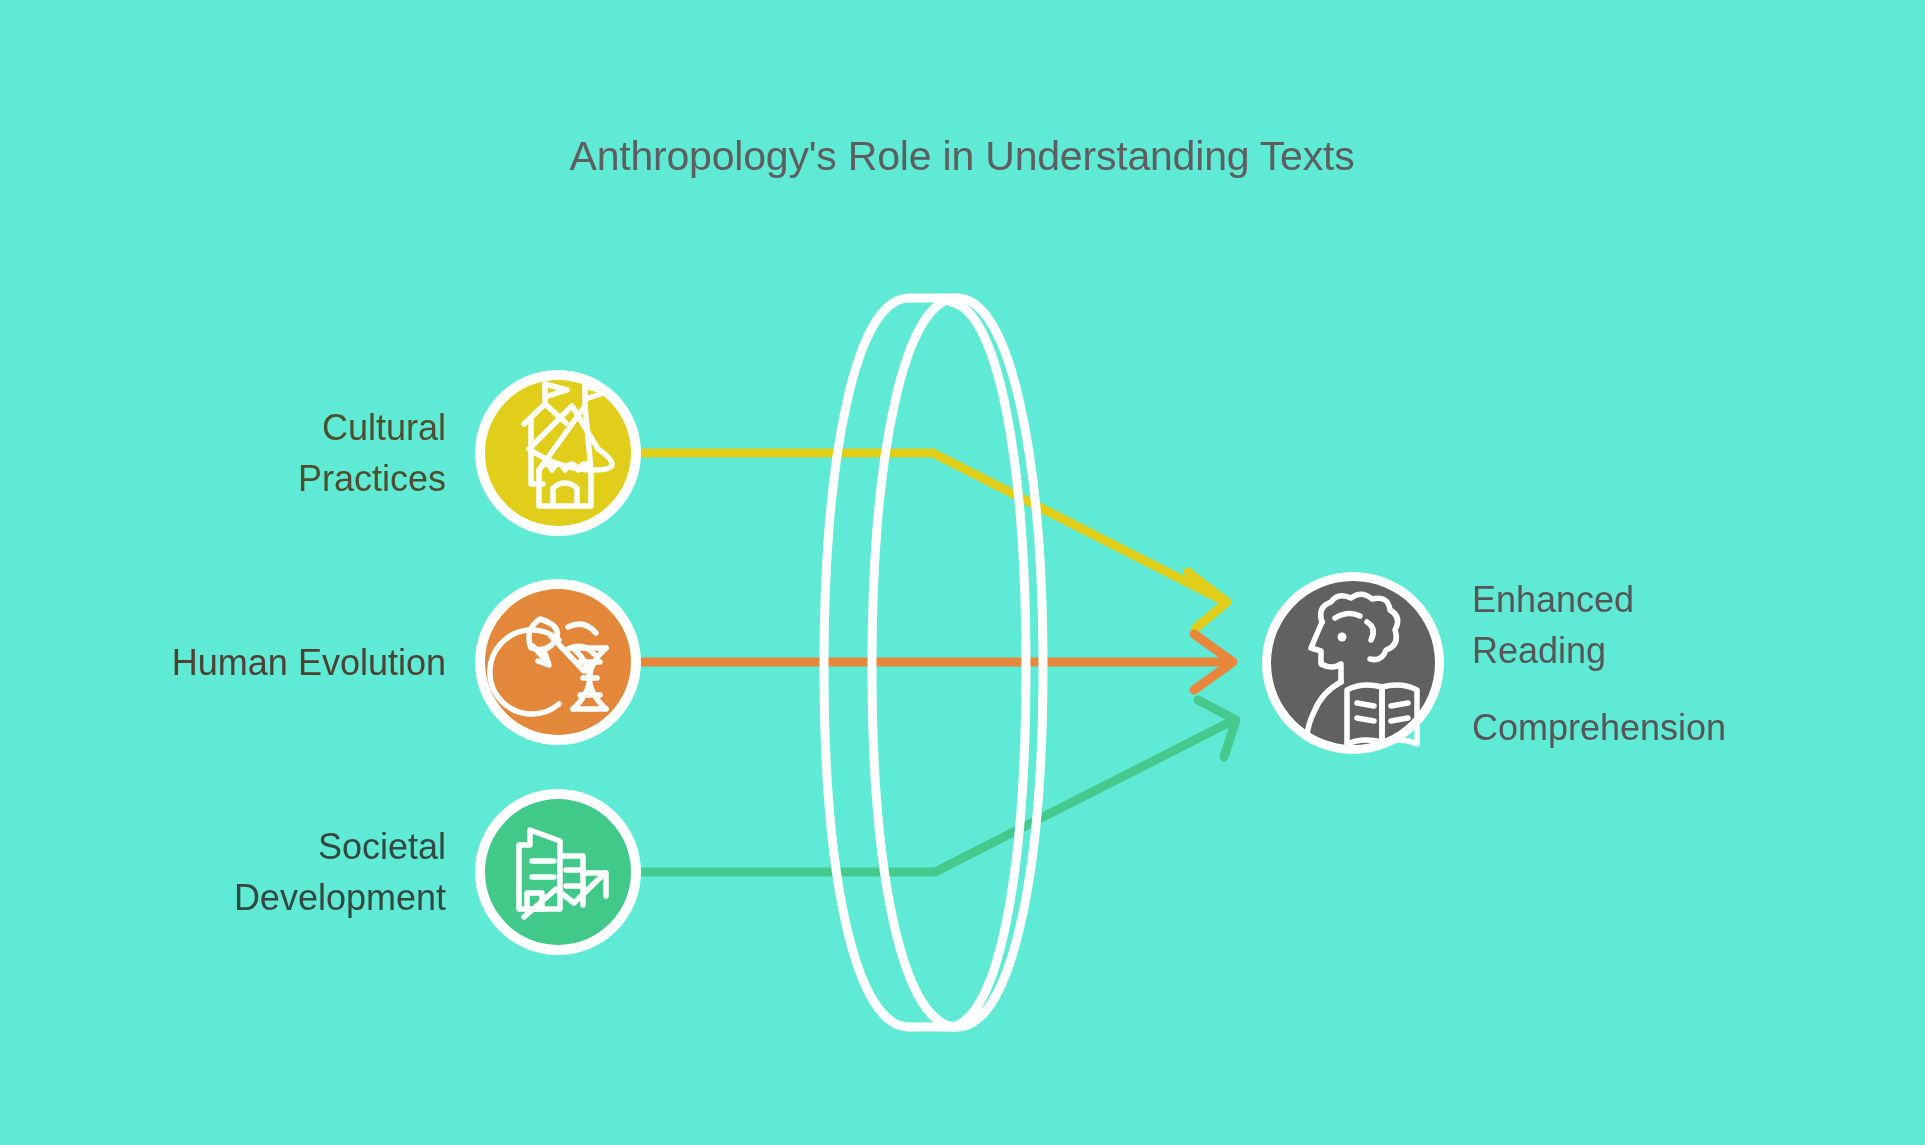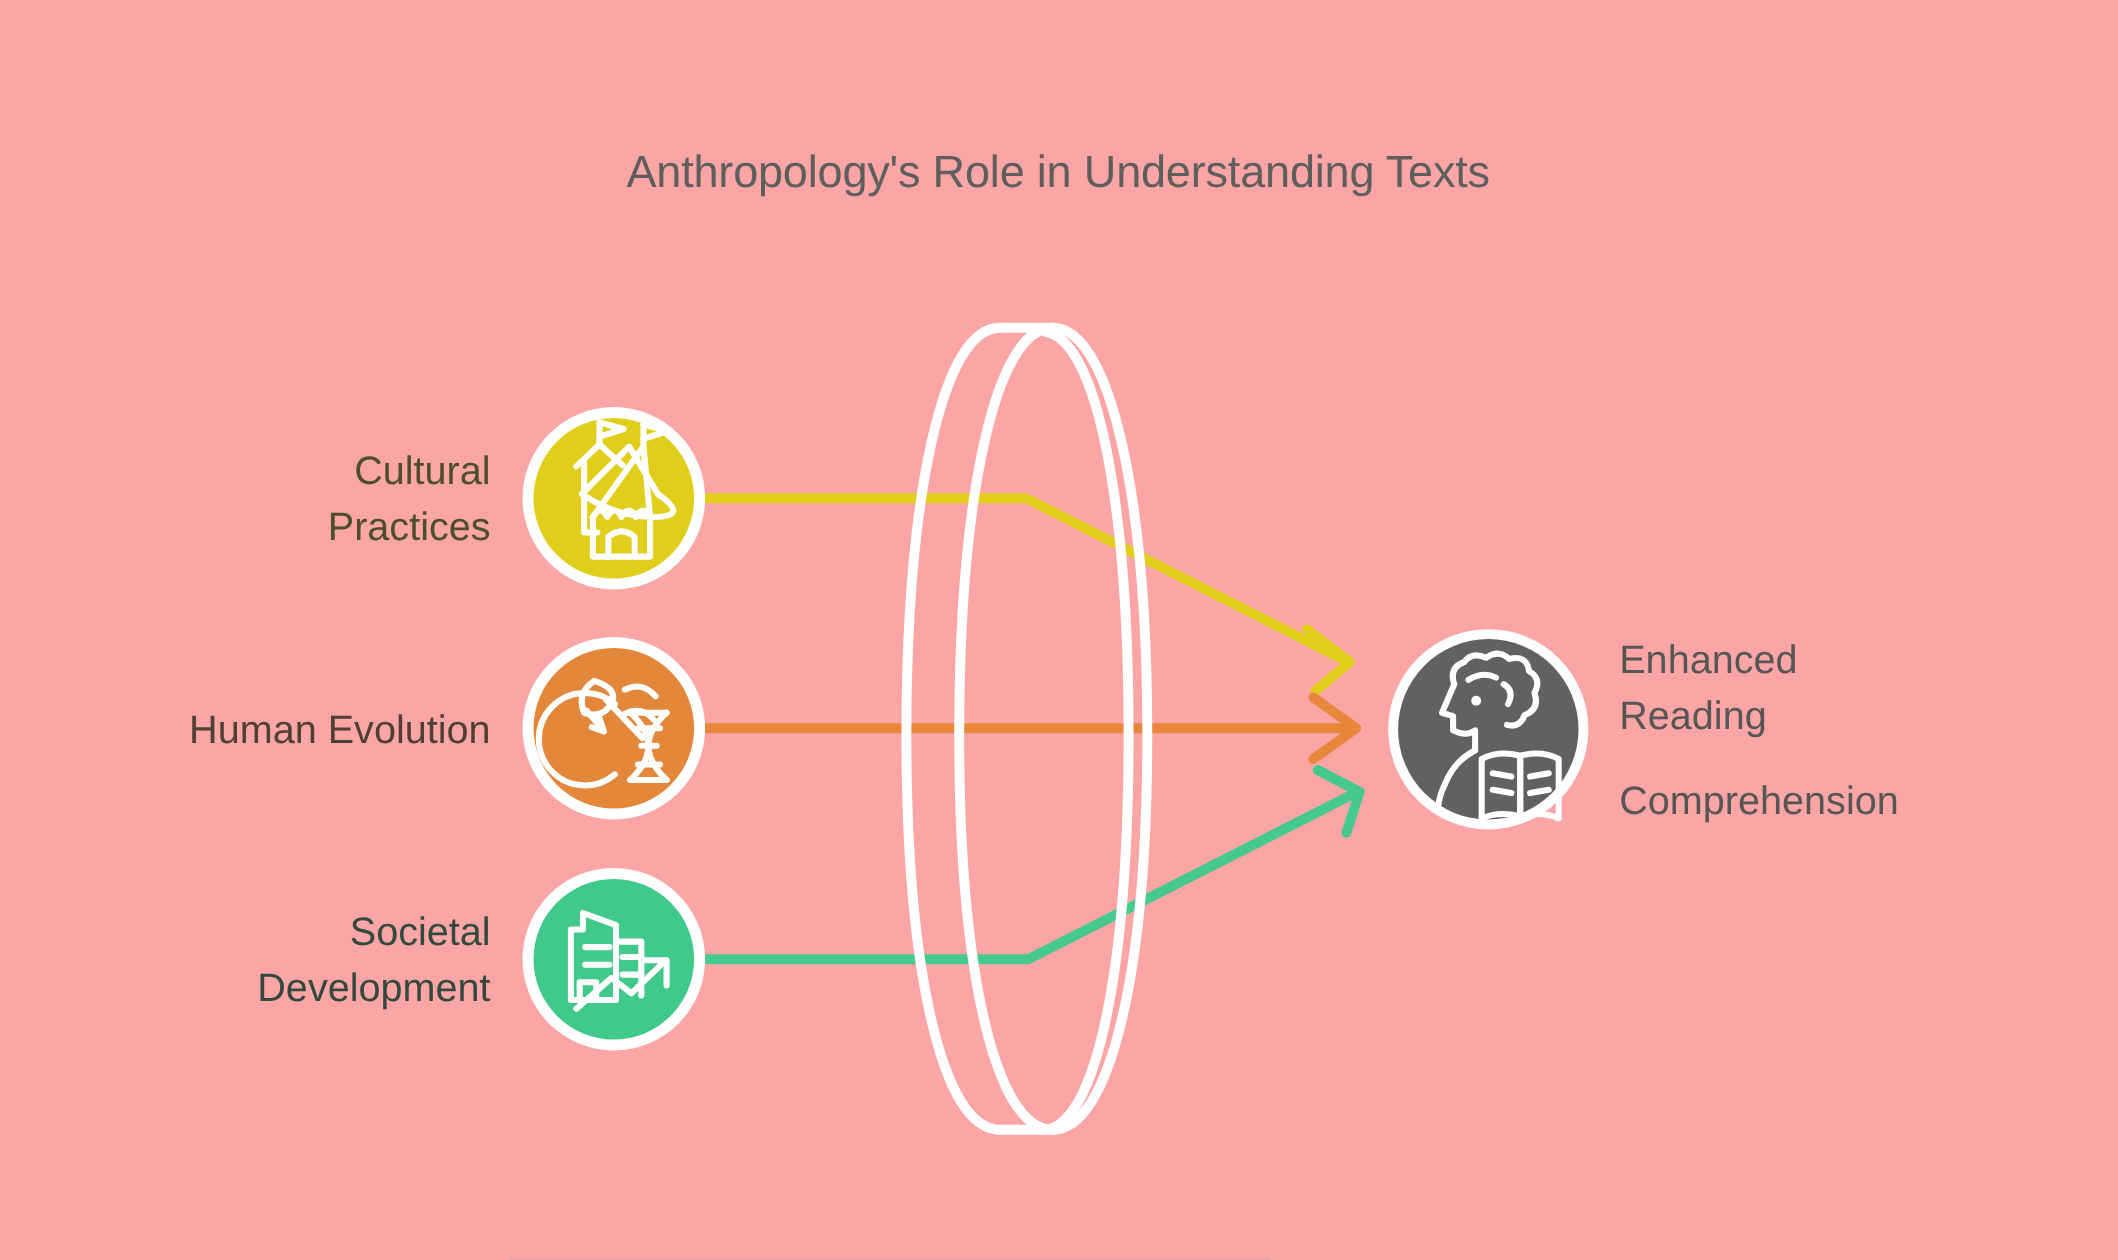--- a/index.html
+++ b/index.html
@@ -12,21 +12,21 @@
     height: 1145px;
     overflow: hidden;
     font-family: "Liberation Sans", sans-serif;
     position: relative;
   }
   #stage {
     position: absolute;
     left: 0; top: 0;
     width: 1925px;
     height: 1145px;
-    background: #fca5a5;
+    background: #5eead4;
   }
   #diagram-svg {
     position: absolute;
     left: 0; top: 0;
     width: 1925px;
     height: 1145px;
     display: block;
   }
   .title-text {
     font-size: 41px;

